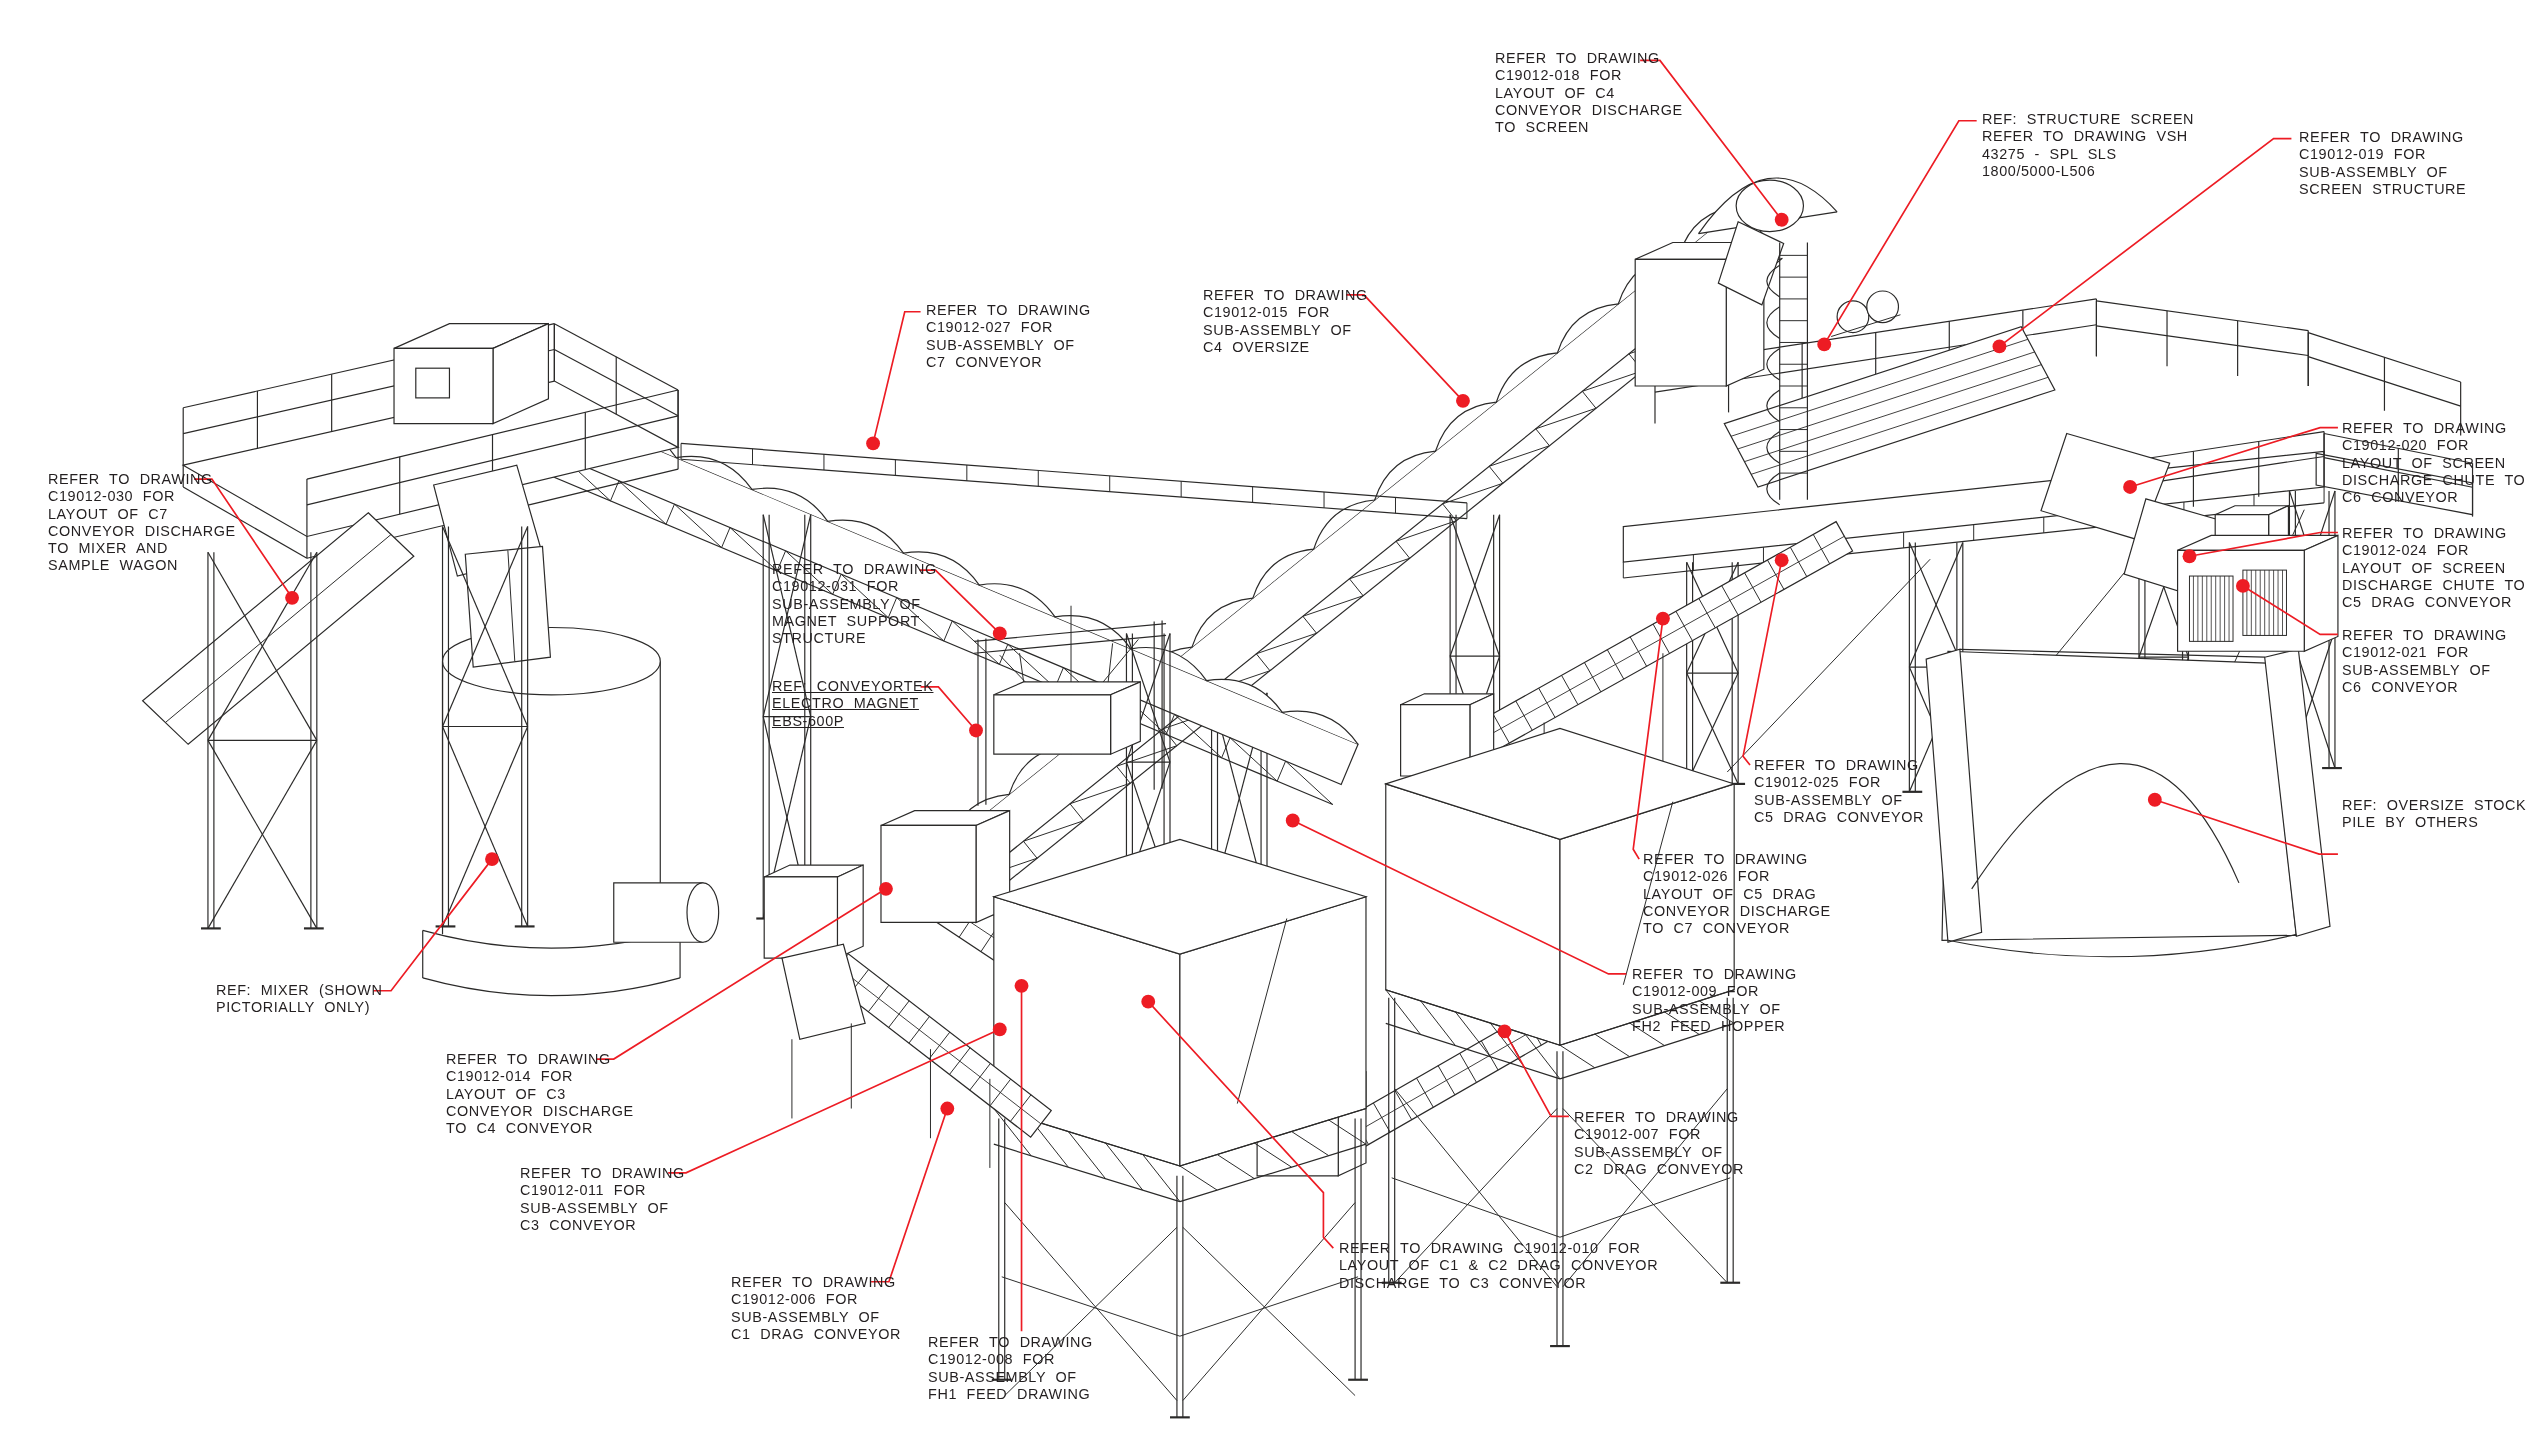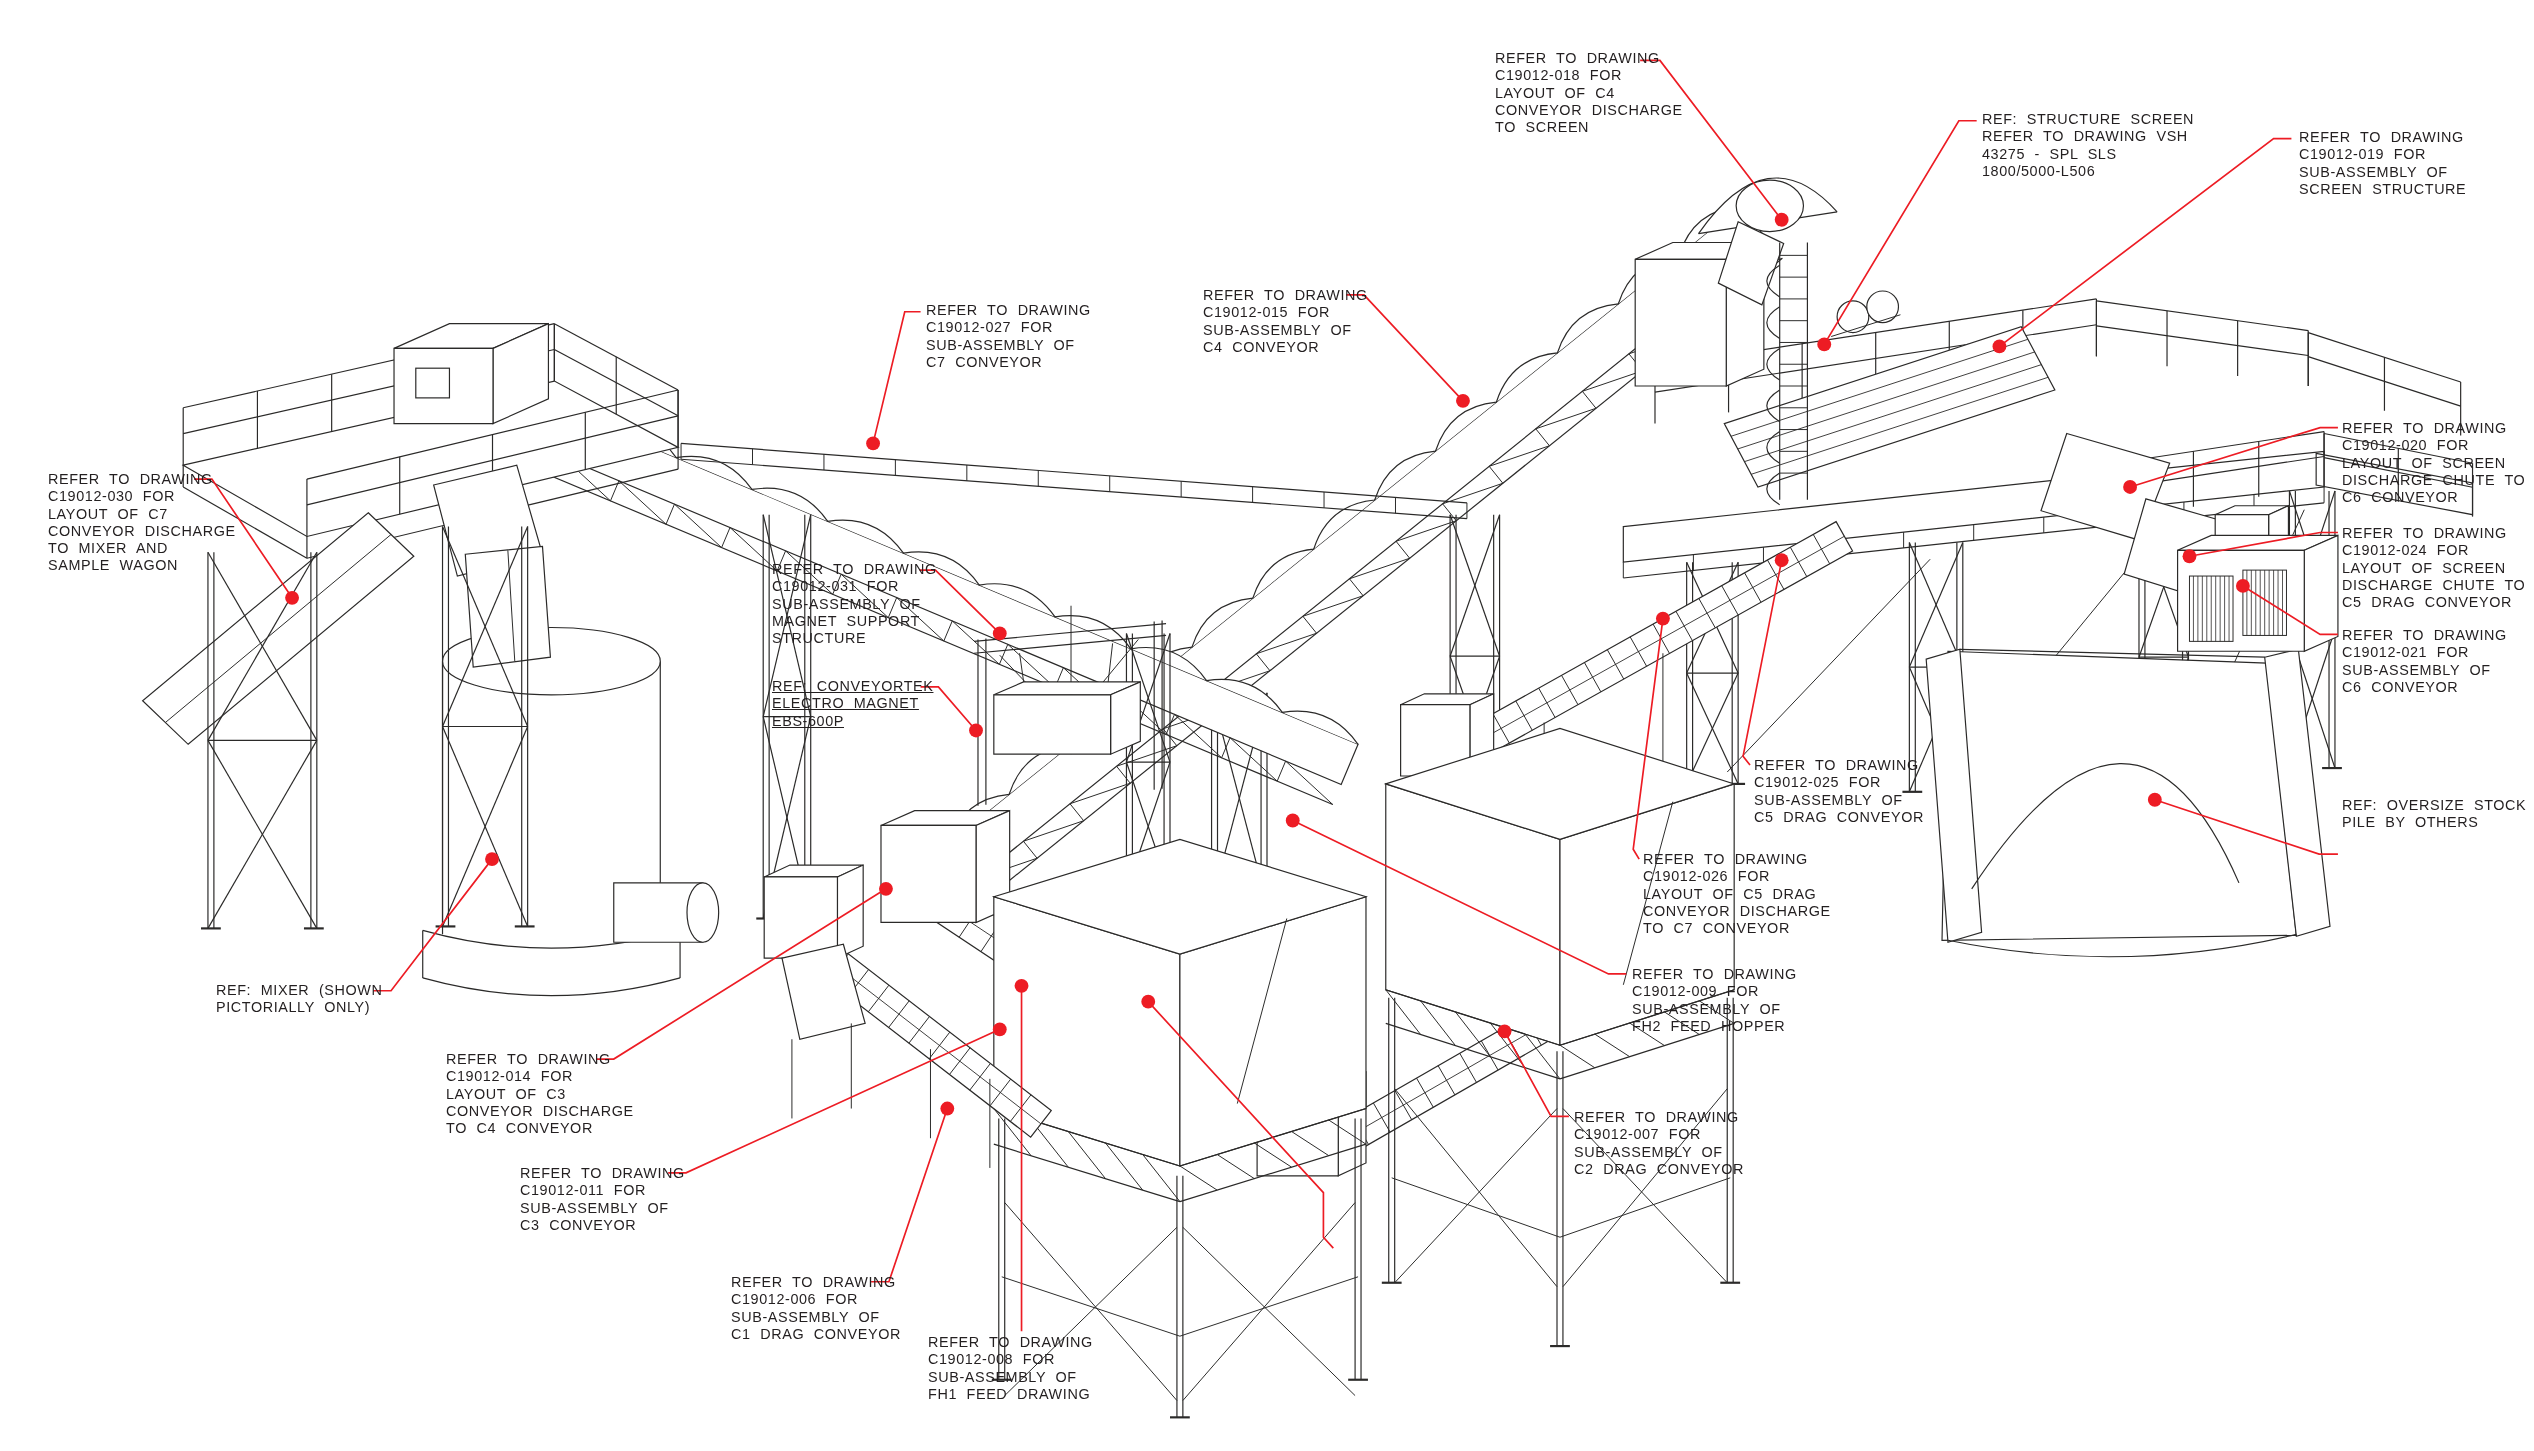--- a/index.html
+++ b/index.html
@@ -663,21 +663,21 @@
       <div class="ann" style="left: 926px; top: 302px;">
         <div class="ln">REFER TO DRAWING</div>
         <div class="ln">C19012-027 FOR</div>
         <div class="ln">SUB-ASSEMBLY OF</div>
         <div class="ln">C7 CONVEYOR</div>
       </div>
       <div class="ann" style="left: 1203px; top: 287px;">
         <div class="ln">REFER TO DRAWING</div>
         <div class="ln">C19012-015 FOR</div>
         <div class="ln">SUB-ASSEMBLY OF</div>
-        <div class="ln">C4 CONVEYOR</div>
+        <div class="ln">C4 OVERSIZE</div>
       </div>
       <div class="ann" style="left: 2342px; top: 420px;">
         <div class="ln">REFER TO DRAWING</div>
         <div class="ln">C19012-020 FOR</div>
         <div class="ln">LAYOUT OF SCREEN</div>
         <div class="ln">DISCHARGE CHUTE TO</div>
         <div class="ln">C6 CONVEYOR</div>
       </div>
       <div class="ann" style="left: 2342px; top: 525px;">
         <div class="ln">REFER TO DRAWING</div>
@@ -763,15 +763,20 @@
         <div class="ln">C19012-009 FOR</div>
         <div class="ln">SUB-ASSEMBLY OF</div>
         <div class="ln">FH2 FEED HOPPER</div>
       </div>
       <div class="ann" style="left: 1574px; top: 1109px;">
         <div class="ln">REFER TO DRAWING</div>
         <div class="ln">C19012-007 FOR</div>
         <div class="ln">SUB-ASSEMBLY OF</div>
         <div class="ln">C2 DRAG CONVEYOR</div>
       </div>
+      <div class="ann" style="left: 1339px; top: 1240px;">
+        <div class="ln">REFER TO DRAWING C19012-010 FOR</div>
+        <div class="ln">LAYOUT OF C1 &amp; C2 DRAG CONVEYOR</div>
+        <div class="ln">DISCHARGE TO C3 CONVEYOR</div>
+      </div>
     </div>
 </div>
 
 
 </body></html>

